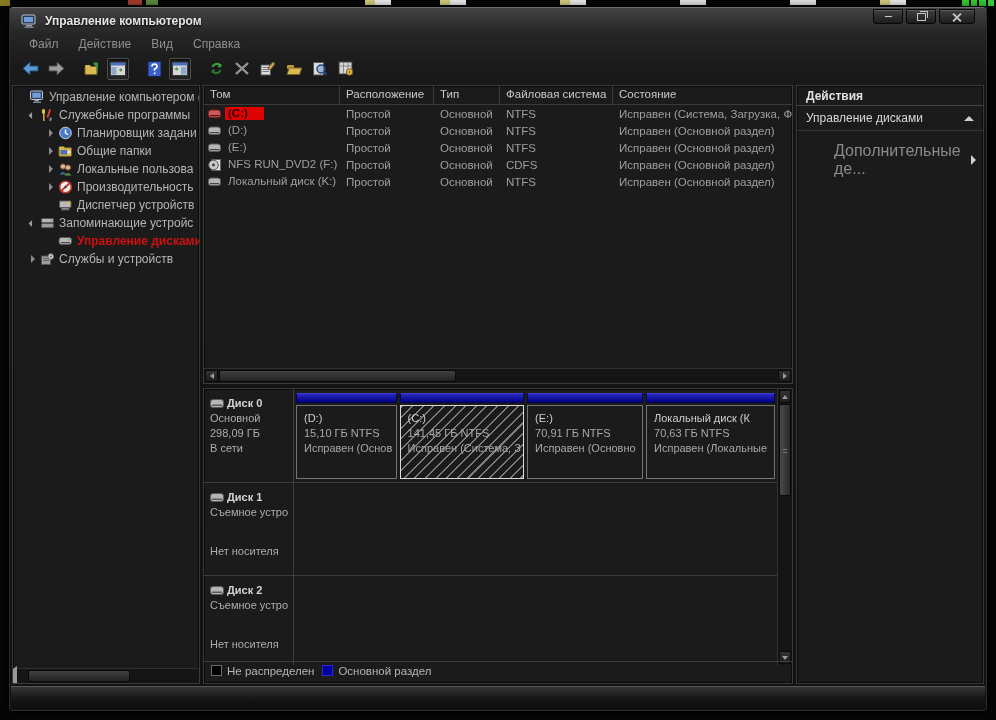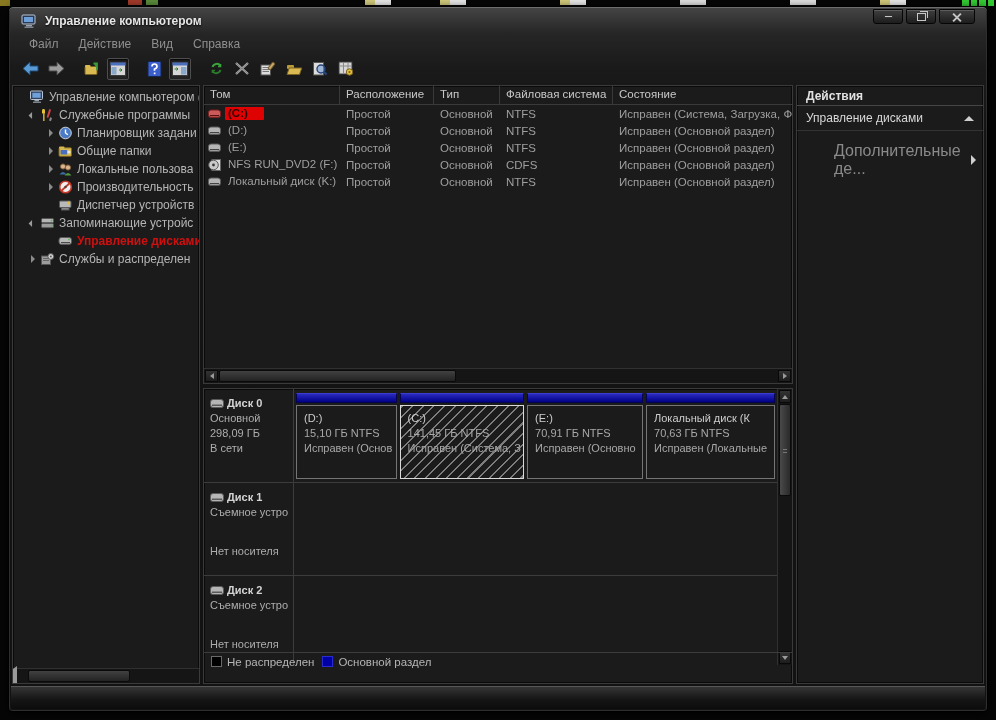--- a/index.html
+++ b/index.html
@@ -94,21 +94,21 @@
   .disk-info { width:90px; flex:none; border-right:1px solid #3c3c3c; padding:7px 2px 0 6px; font-size:11px; color:#adadad; line-height:15px; white-space:nowrap; overflow:hidden; }
   .disk-name { display:flex; align-items:center; gap:3px; color:#d4d4d4; font-weight:bold; }
   .disk-state { margin-top:24px; }
   .disk-parts { flex:1; min-width:0; display:flex; gap:3px; padding:4px 2px 3px 2px; }
   .part { display:flex; flex-direction:column; min-width:0; }
   .part-bar { height:10px; flex:none; background:linear-gradient(#2a2ac0,#000085); border:1px solid #04044f; border-top:1px solid #3c3ccf; margin-bottom:2px; }
   .part-box { flex:1; border:1px solid #757575; padding:5px 2px 0 7px; font-size:11px; line-height:15px; color:#a8a8a8; white-space:nowrap; overflow:hidden; }
   .part-label { color:#cdcdcd; }
   .part.selected .part-box { border:1px solid #d9d9d9;
     background:repeating-linear-gradient(135deg, rgba(205,205,205,.55) 0 1.5px, rgba(0,0,0,0) 1.5px 7.5px); }
-  .legend { position:absolute; left:0; right:0; bottom:13px; height:18px; border-top:1px solid #3c3c3c; display:flex; gap:8px; padding-left:7px; font-size:11.5px; color:#b5b5b5; }
+  .legend { position:absolute; left:0; right:0; bottom:4px; height:18px; border-top:1px solid #3c3c3c; display:flex; gap:8px; padding-left:7px; font-size:11.5px; color:#b5b5b5; }
   .swatch { width:11px; height:11px; border:1px solid #6a6a6a; flex:none; }
   .sw-unalloc { background:#000000; }
   .sw-primary { background:#0000a2; border-color:#2a2ad0; }
   .legend .litem { display:flex; align-items:center; gap:5px; }
 
   
   .actions-pane { width:188px; flex:none; overflow:hidden; }
   .act-title { height:20px; padding:3px 0 4px 9px; font-size:12px; font-weight:bold; color:#e2e2e2; border-bottom:1px solid #454545; }
   .act-group { height:25px; display:flex; align-items:center; padding:0 9px; font-size:12px; color:#d8d8d8; border-bottom:1px solid #333; }
   .act-group .caret-up { margin-left:auto; width:0; height:0; border-bottom:5px solid #cfcfcf; border-left:5px solid transparent; border-right:5px solid transparent; }
@@ -392,21 +392,21 @@
             </span>
           <span class="ticon">
               <svg width="15" height="14" viewBox="0 0 15 14">
                 <rect x="1.5" y="4" width="9" height="8.5" fill="#9c9c9c" stroke="#555"></rect>
                 <rect x="3" y="6" width="6" height="1" fill="#666"></rect>
                 <rect x="3" y="8" width="6" height="1" fill="#666"></rect>
                 <circle cx="10.8" cy="4.5" r="2.9" fill="#d8d8d8" stroke="#555"></circle>
                 <circle cx="10.8" cy="4.5" r="1" fill="#555"></circle>
               </svg>
             </span>
-          <span class="lbl">Службы и распределен</span>
+          <span class="lbl">Службы и устройств</span>
         </div>
       </div>
       <div class="tree-hscroll">
         <div class="sb-btn sb-left"><span class="arr-l"></span></div>
         <div class="hthumb" style="left:15px;width:102px;"></div>
 
       </div>
     </div>
 
     <div class="center">

